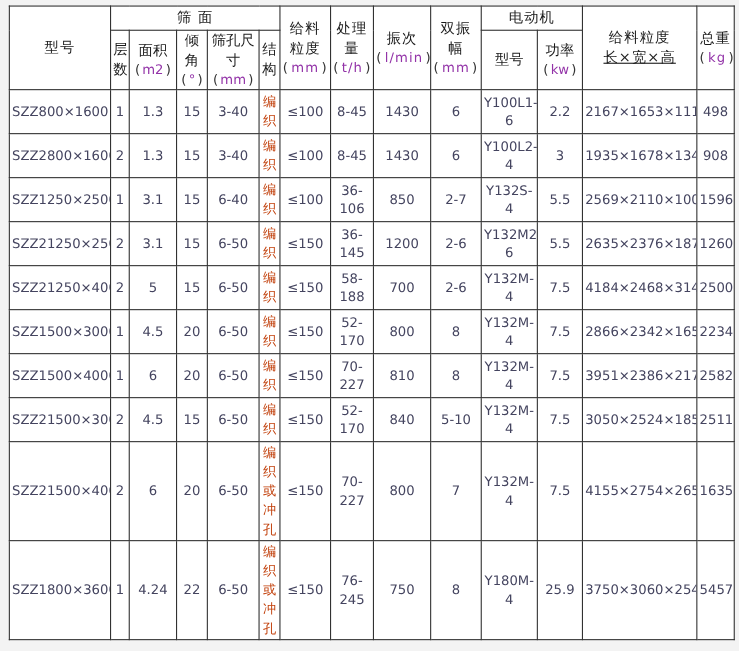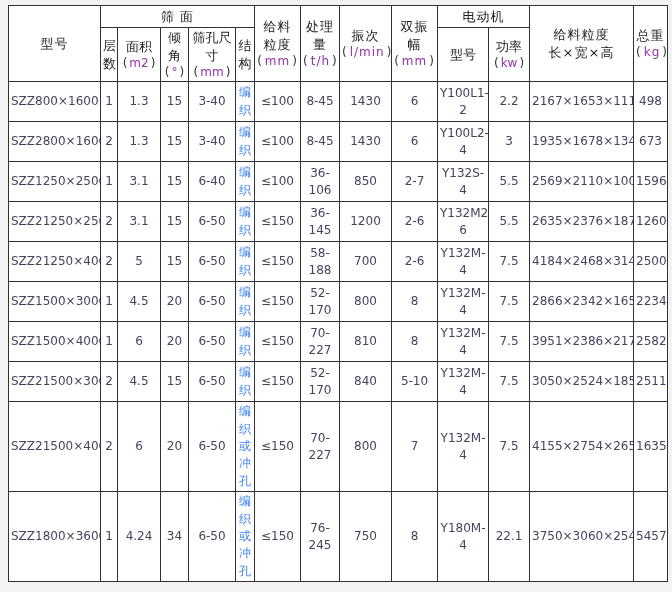--- a/index.html
+++ b/index.html
@@ -33,22 +33,22 @@
   .sub th { height: 53px; }
   td {
     font-size: 12px;
     color: #44445f;
     line-height: 1.4;
   }
   tr.r td { height: 40px; }
   .unit { display: block; font-size: 12px; white-space: nowrap; }
   .unit .paren { color: #333333; }
   .unit .uval { color: #9333a8; margin: 0 2px; }
-  .sublabel { display: block; }
-  .c-struct { color: #3b82f6; line-height: 1.45; padding: 1px 0; }
+  .sublabel { display: block; text-decoration: underline; }
+  .c-struct { color: #c2410c; line-height: 1.45; padding: 1px 0; }
   .c-model { letter-spacing: 0; }
 </style>
 </head>
 <body>
 
 <div class="wrap">
 <table>
   <colgroup>
     <col style="width:92px">
         <col style="width:17px">
@@ -92,40 +92,40 @@
       <td class="c-model">SZZ800×1600</td>
       <td>1</td>
       <td>1.3</td>
       <td>15</td>
       <td>3-40</td>
       <td class="c-struct">编织</td>
       <td>≤100</td>
       <td>8-45</td>
       <td>1430</td>
       <td>6</td>
-      <td>Y100L1-2</td>
+      <td>Y100L1-6</td>
       <td>2.2</td>
       <td>2167×1653×1110</td>
       <td>498</td>
     </tr>
     <tr class="r">
       <td class="c-model">SZZ2800×1600</td>
       <td>2</td>
       <td>1.3</td>
       <td>15</td>
       <td>3-40</td>
       <td class="c-struct">编织</td>
       <td>≤100</td>
       <td>8-45</td>
       <td>1430</td>
       <td>6</td>
       <td>Y100L2-4</td>
       <td>3</td>
       <td>1935×1678×1345</td>
-      <td>673</td>
+      <td>908</td>
     </tr>
     <tr class="r">
       <td class="c-model">SZZ1250×2500</td>
       <td>1</td>
       <td>3.1</td>
       <td>15</td>
       <td>6-40</td>
       <td class="c-struct">编织</td>
       <td>≤100</td>
       <td>36-106</td>
@@ -229,27 +229,27 @@
       <td>7</td>
       <td>Y132M-4</td>
       <td>7.5</td>
       <td>4155×2754×2656</td>
       <td>1635</td>
     </tr>
     <tr>
       <td class="c-model">SZZ1800×3600</td>
       <td>1</td>
       <td>4.24</td>
-      <td>34</td>
+      <td>22</td>
       <td>6-50</td>
       <td class="c-struct">编织或冲孔</td>
       <td>≤150</td>
       <td>76-245</td>
       <td>750</td>
       <td>8</td>
       <td>Y180M-4</td>
-      <td>22.1</td>
+      <td>25.9</td>
       <td>3750×3060×2541</td>
       <td>5457</td>
     </tr>
   </tbody>
 </table>
 </div>
 
 </body></html>

